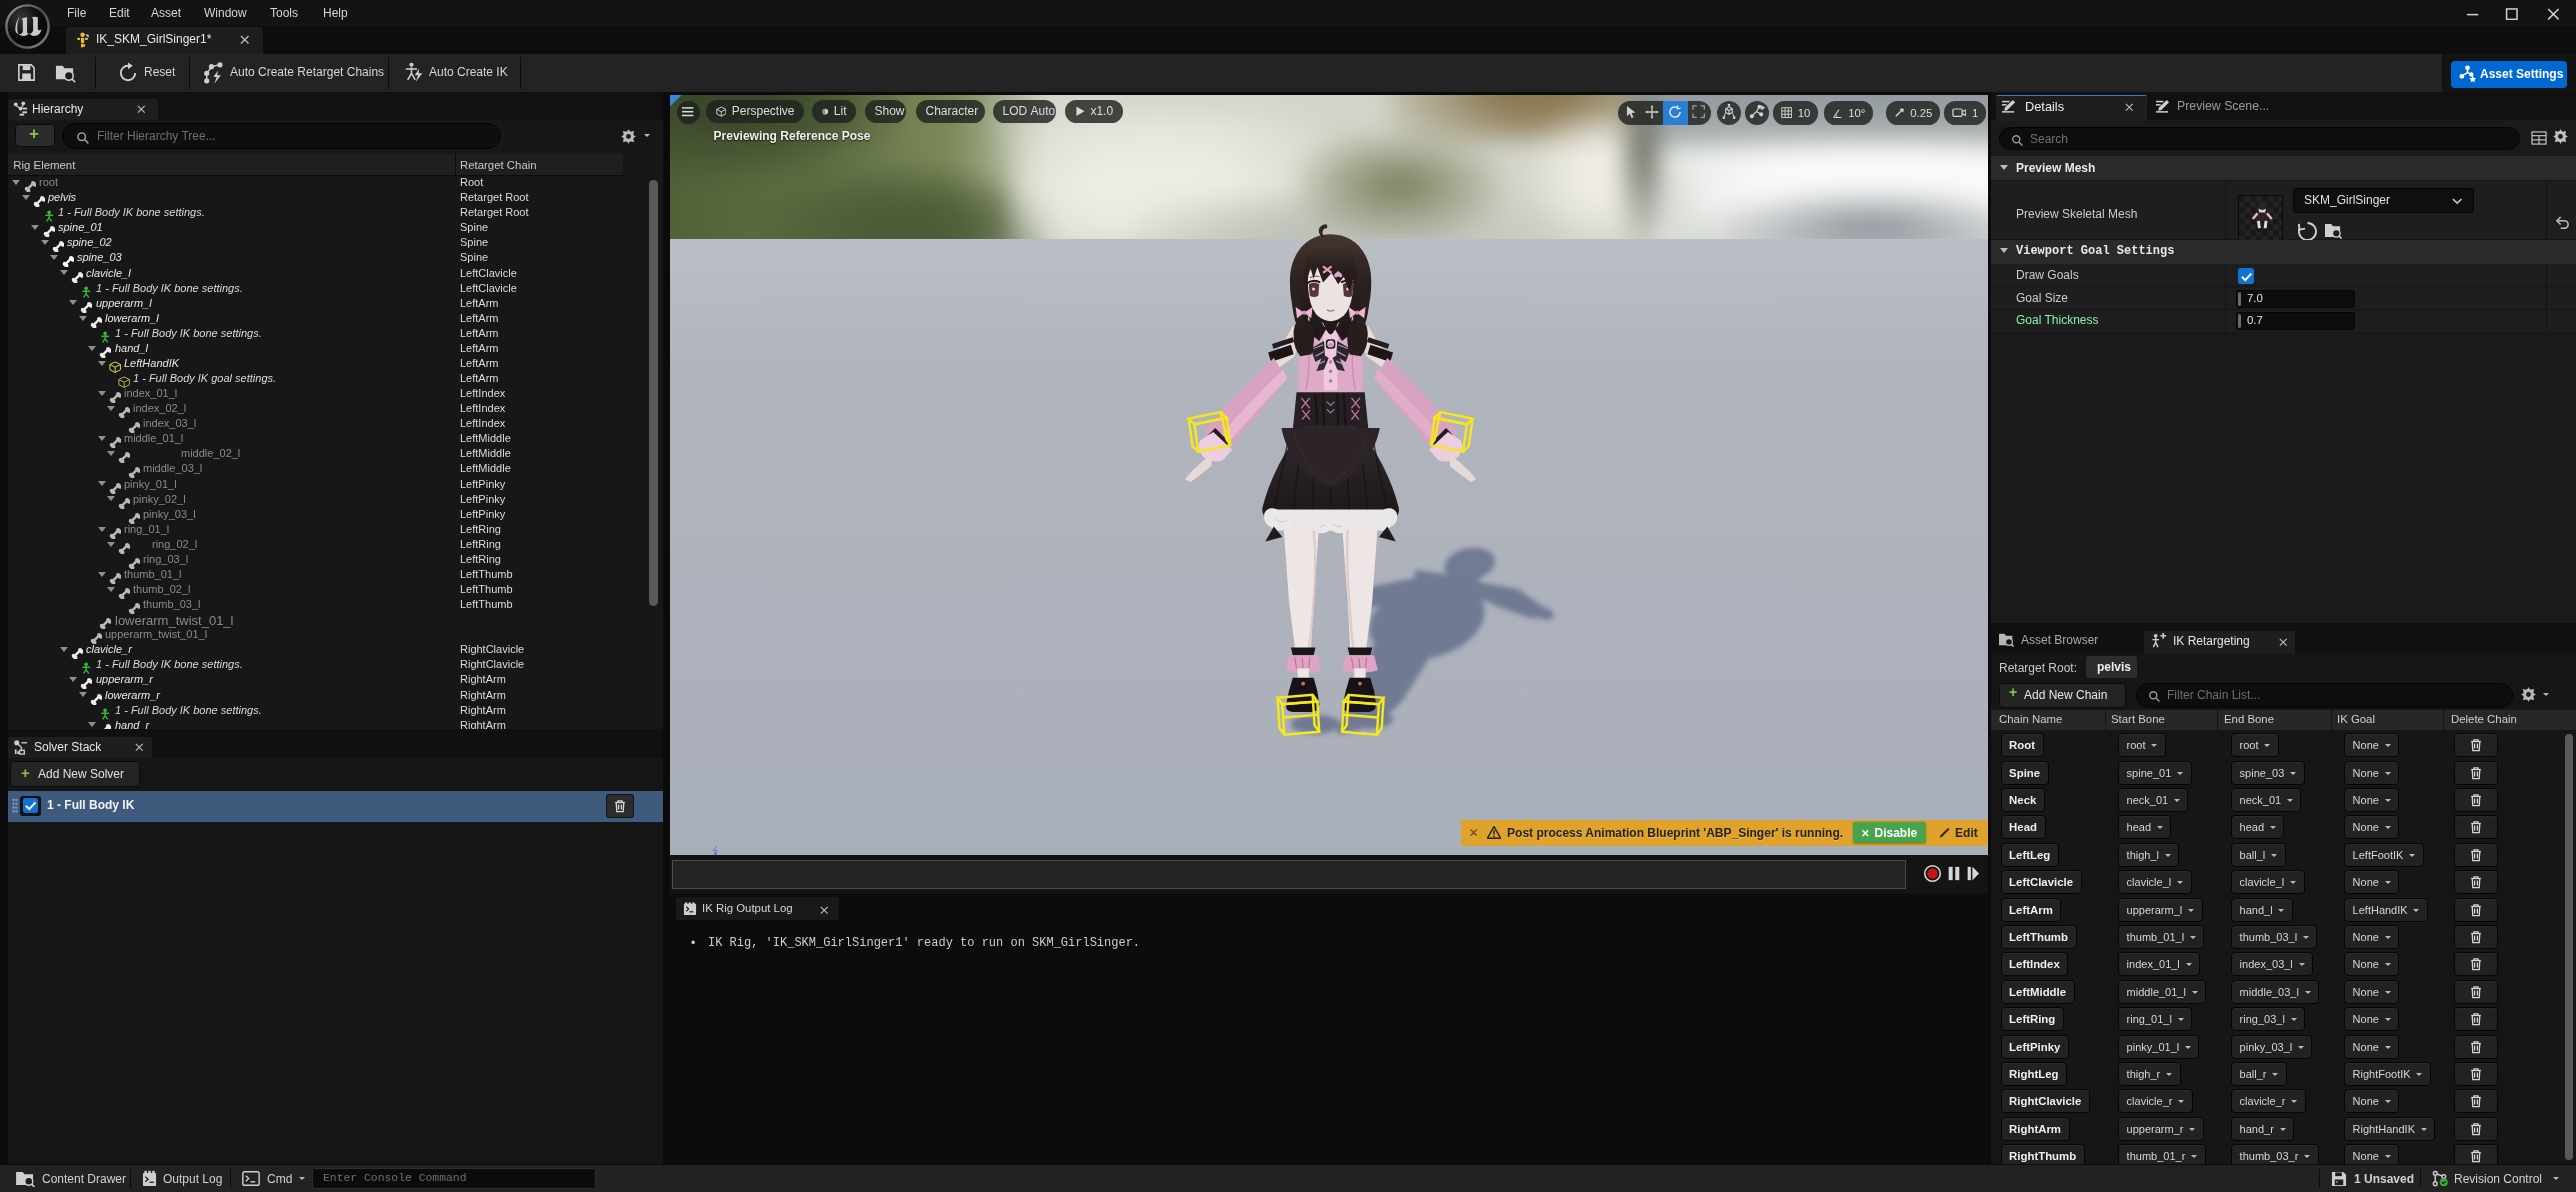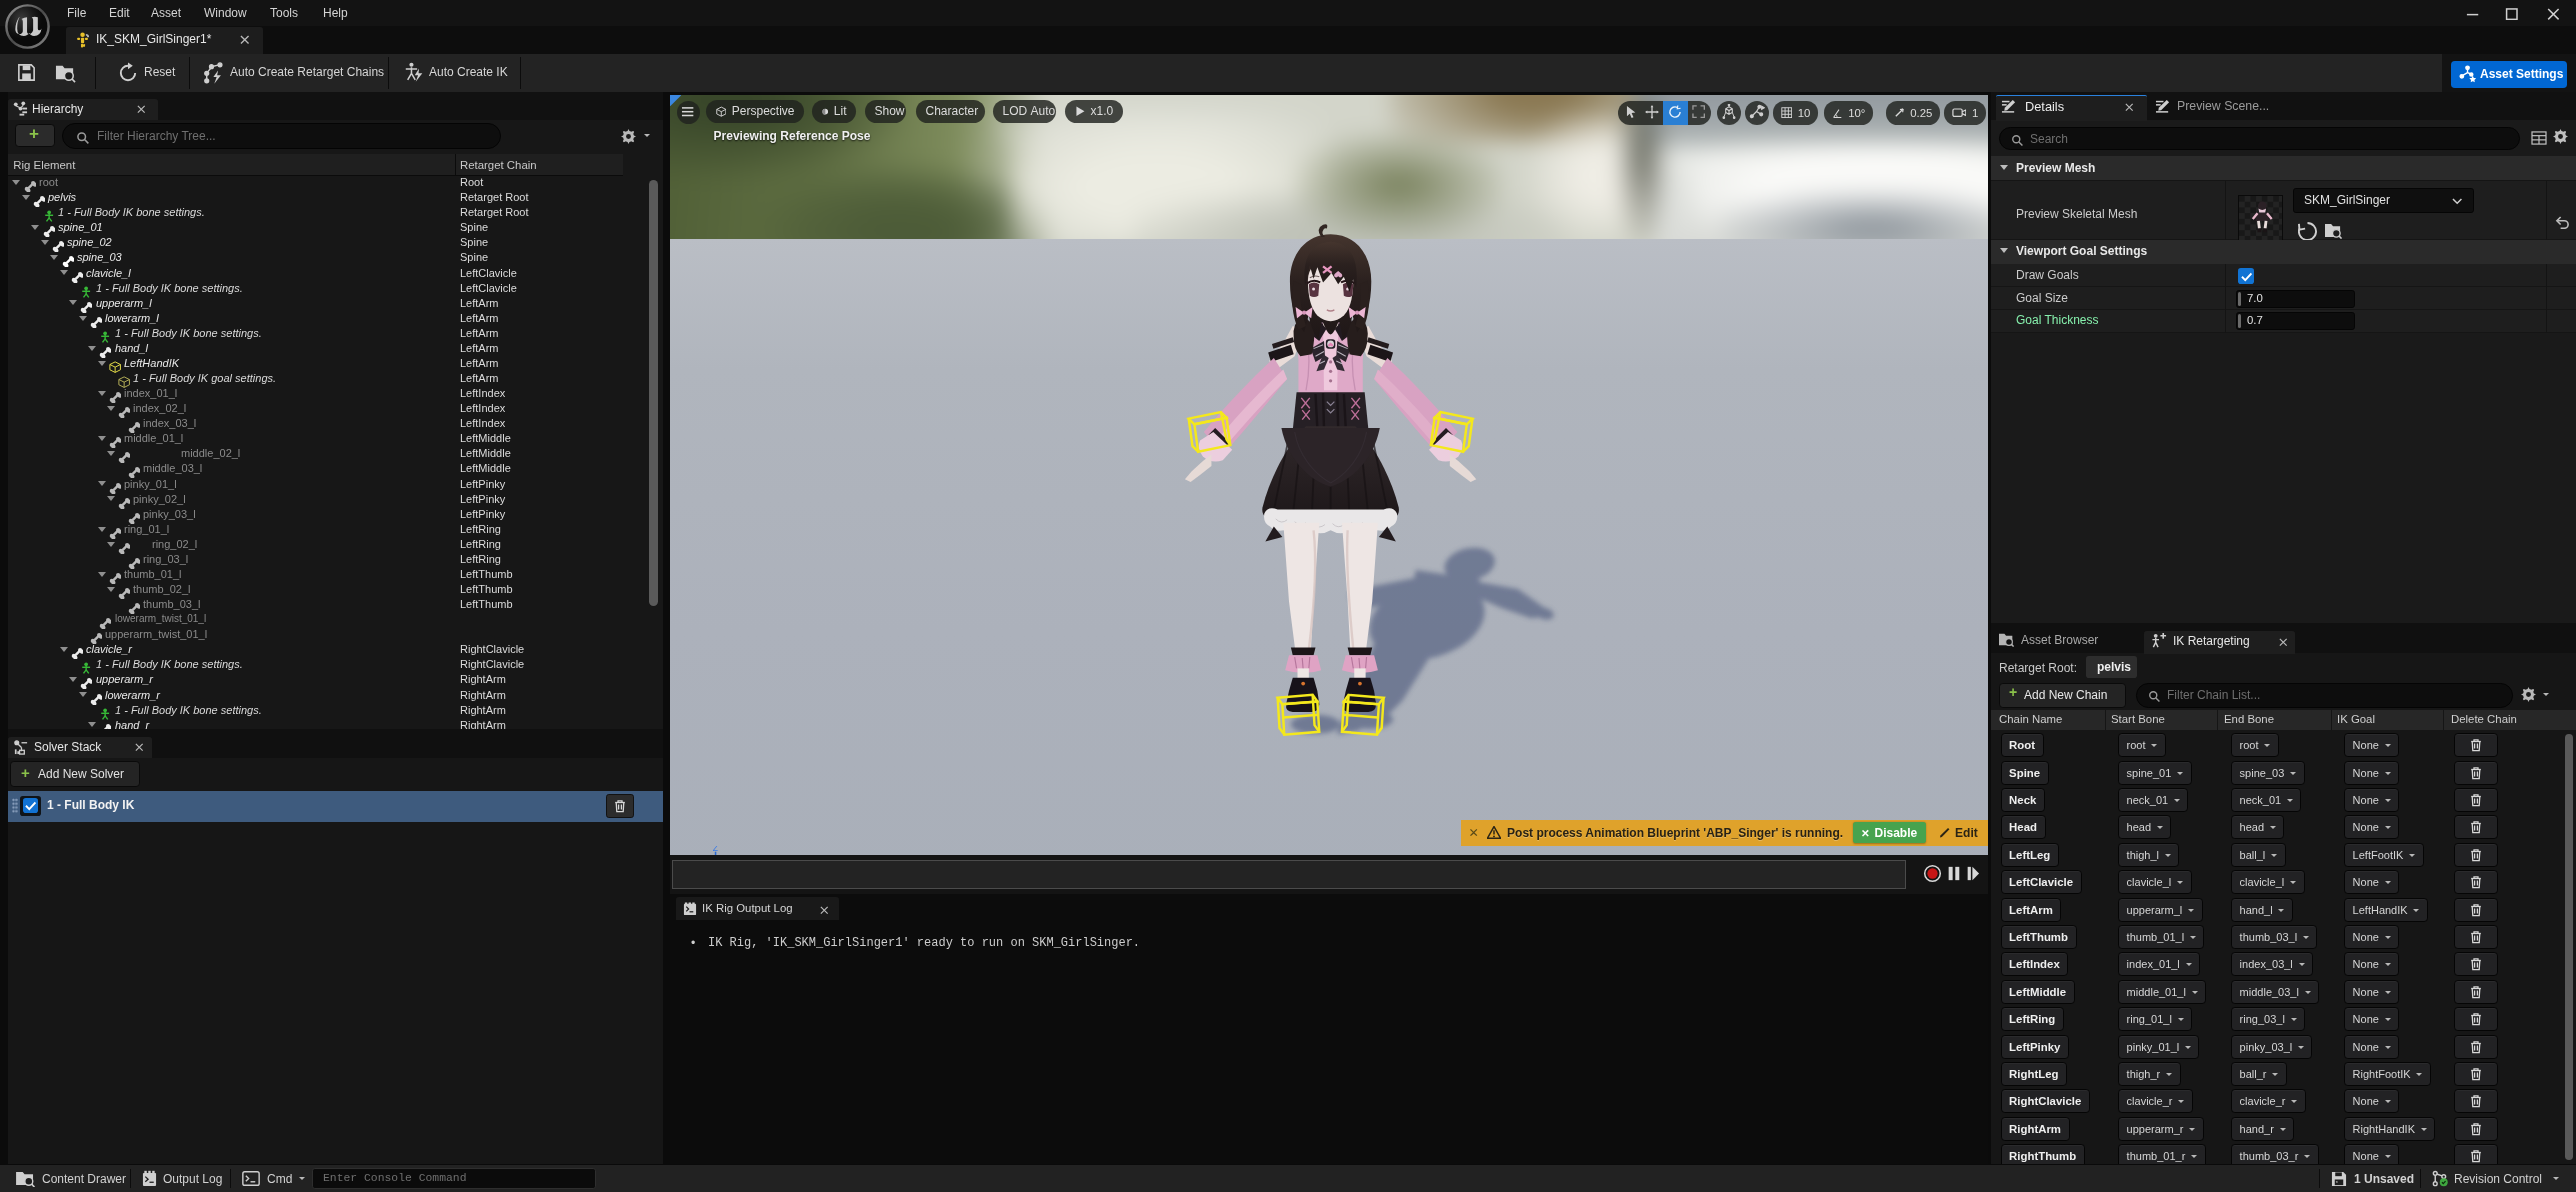--- a/index.html
+++ b/index.html
@@ -483,21 +483,21 @@
       <div class="txt" style="left:460px;top:598px;font-size:11px;color:#dcdcdc;">LeftThumb</div>
       <div class="abs" style="left:99px;top:613px"><svg class="bone" width="12.3" height="12.3" viewBox="0 0 14 14">
           <g fill="#b9b9b9">
             <circle cx="3.2" cy="10.2" r="2.4"></circle>
             <circle cx="5.0" cy="12.0" r="2.4"></circle>
             <circle cx="10.4" cy="3.4" r="2.4"></circle>
             <circle cx="12.2" cy="5.2" r="2.4"></circle>
             <path d="M3.2 9.2 L9.6 2.8 L11.6 4.8 L5.2 11.2 Z"></path>
           </g>
         </svg></div>
-      <div class="txt" style="left:115px;top:613px;font-size:10px;color:#8b8b8b;">lowerarm_twist_01_l</div>
+      <div class="txt" style="left:115px;top:613px;font-size:13px;color:#8b8b8b;">lowerarm_twist_01_l</div>
       <div class="abs" style="left:90px;top:628px"><svg class="bone" width="12.3" height="12.3" viewBox="0 0 14 14">
           <g fill="#b9b9b9">
             <circle cx="3.2" cy="10.2" r="2.4"></circle>
             <circle cx="5.0" cy="12.0" r="2.4"></circle>
             <circle cx="10.4" cy="3.4" r="2.4"></circle>
             <circle cx="12.2" cy="5.2" r="2.4"></circle>
             <path d="M3.2 9.2 L9.6 2.8 L11.6 4.8 L5.2 11.2 Z"></path>
           </g>
         </svg></div>
       <div class="txt" style="left:105px;top:628px;font-size:11px;color:#8b8b8b;">upperarm_twist_01_l</div>
@@ -1059,21 +1059,21 @@
 <path d="M1 2 H7.5 L9.5 4.5 H17 V16 H1 Z" fill="#cfcfcf"></path>
 <circle cx="13" cy="12" r="4" fill="#1e1e1e" stroke="#cfcfcf" stroke-width="1.4"></circle>
 <line x1="15.8" y1="14.8" x2="18.5" y2="17.5" stroke="#cfcfcf" stroke-width="1.7"></line>
   </svg>
 <svg class="abs" style="left:2555px;top:216px" width="15" height="13.3" viewBox="0 0 16 14">
 <path d="M3 5 H10 A4 4 0 0 1 10 13 H6" fill="none" stroke="#bdbdbd" stroke-width="1.7"></path>
 <path d="M6 1 L2 5 L6 9" fill="none" stroke="#bdbdbd" stroke-width="1.7"></path>
   </svg>
 <div class="abs" style="left:1991px;top:240px;width:585px;height:24.6px;background:#2a2a2a;border-bottom:0.9px solid #151515;"></div>
 <div class="tri" style="left:2000px;top:248px;border-top-color:#bdbdbd"></div>
-<div class="txt" style="left:2016px;top:244px;font-size:12px;color:#e8e8e8;font-weight:bold;">Viewport Goal Settings</div>
+<div class="txt" style="left:2016px;top:244px;font-size:12px;color:#e8e8e8;font-weight:bold;font-family:Liberation Mono, monospace;">Viewport Goal Settings</div>
 <div class="abs" style="left:1991px;top:264px;width:585px;height:23px;background:#1e1e1e;border-bottom:0.9px solid #151515;"></div>
 <div class="abs" style="left:2225px;top:264px;width:0.9px;height:23px;background:#141414;"></div>
 <div class="abs" style="left:2546px;top:264px;width:0.9px;height:23px;background:#141414;"></div>
 <div class="txt" style="left:2016px;top:268px;font-size:12px;color:#cccccc;font-weight:normal;">Draw Goals</div>
 <div class="abs" style="left:2238px;top:268px;width:16px;height:16px;background:#1173d3;border-radius:2.8px;"></div>
 <svg class="abs" style="left:2241px;top:272px" width="11.4" height="9.5" viewBox="0 0 12 10">
     <path d="M1 5 L4.5 8.5 L11 1.5" stroke="#fff" stroke-width="2" fill="none"></path>
   </svg>
 <div class="abs" style="left:1991px;top:287px;width:585px;height:23px;background:#1e1e1e;border-bottom:0.9px solid #151515;"></div>
 <div class="abs" style="left:2225px;top:287px;width:0.9px;height:23px;background:#141414;"></div>

